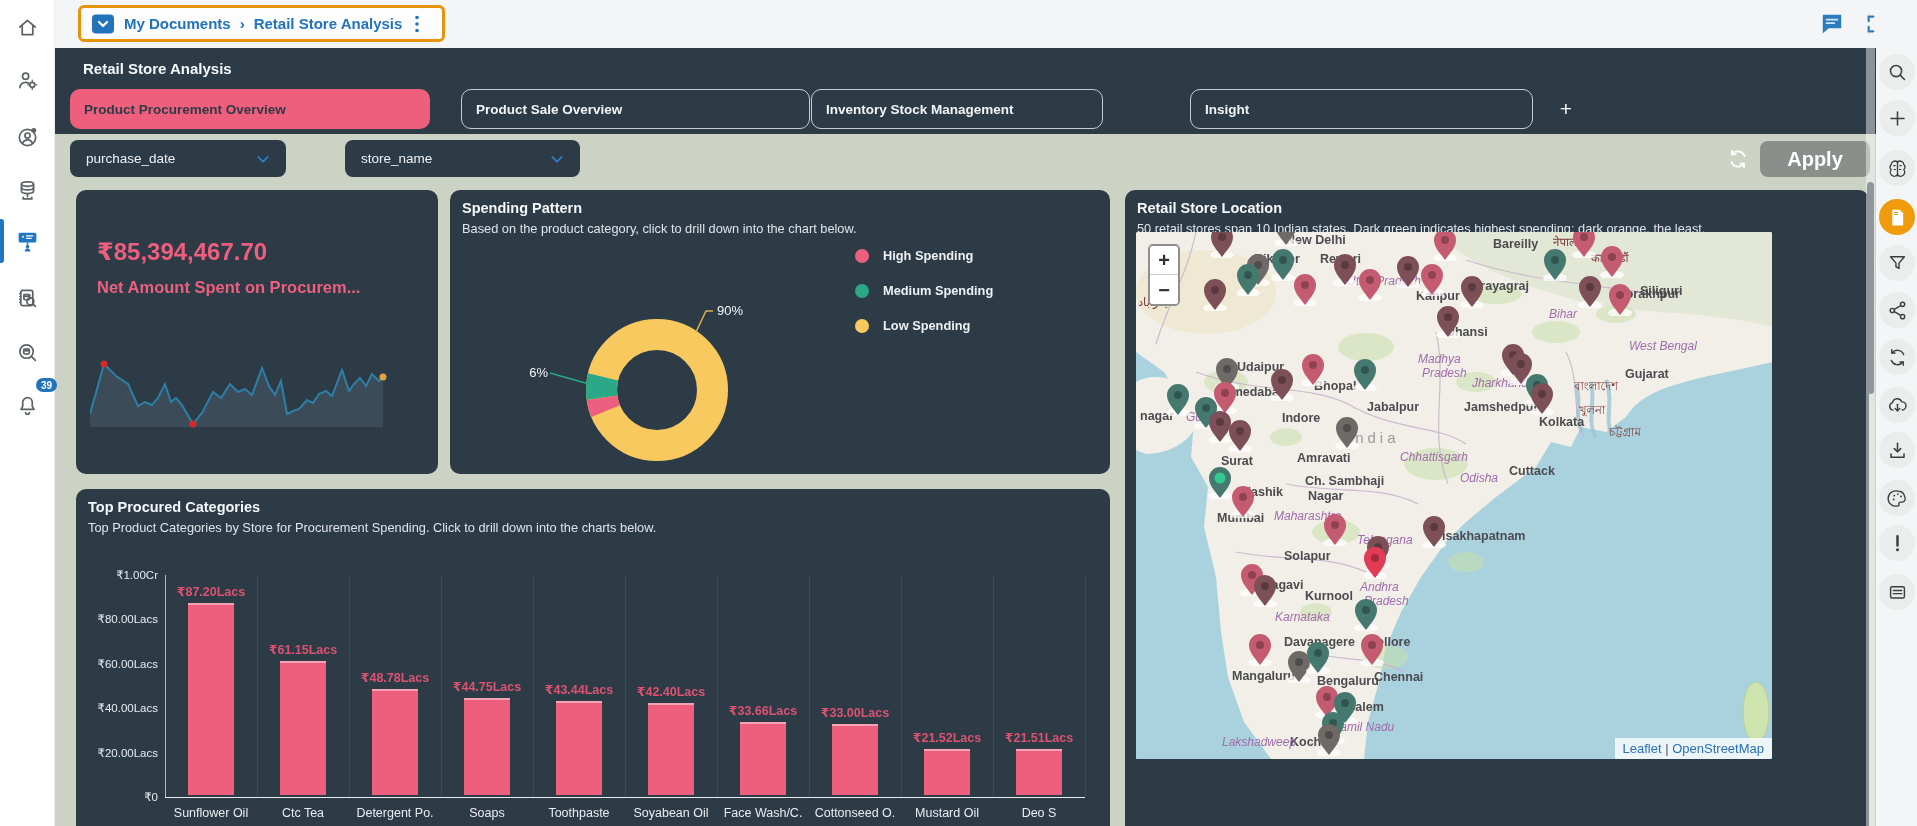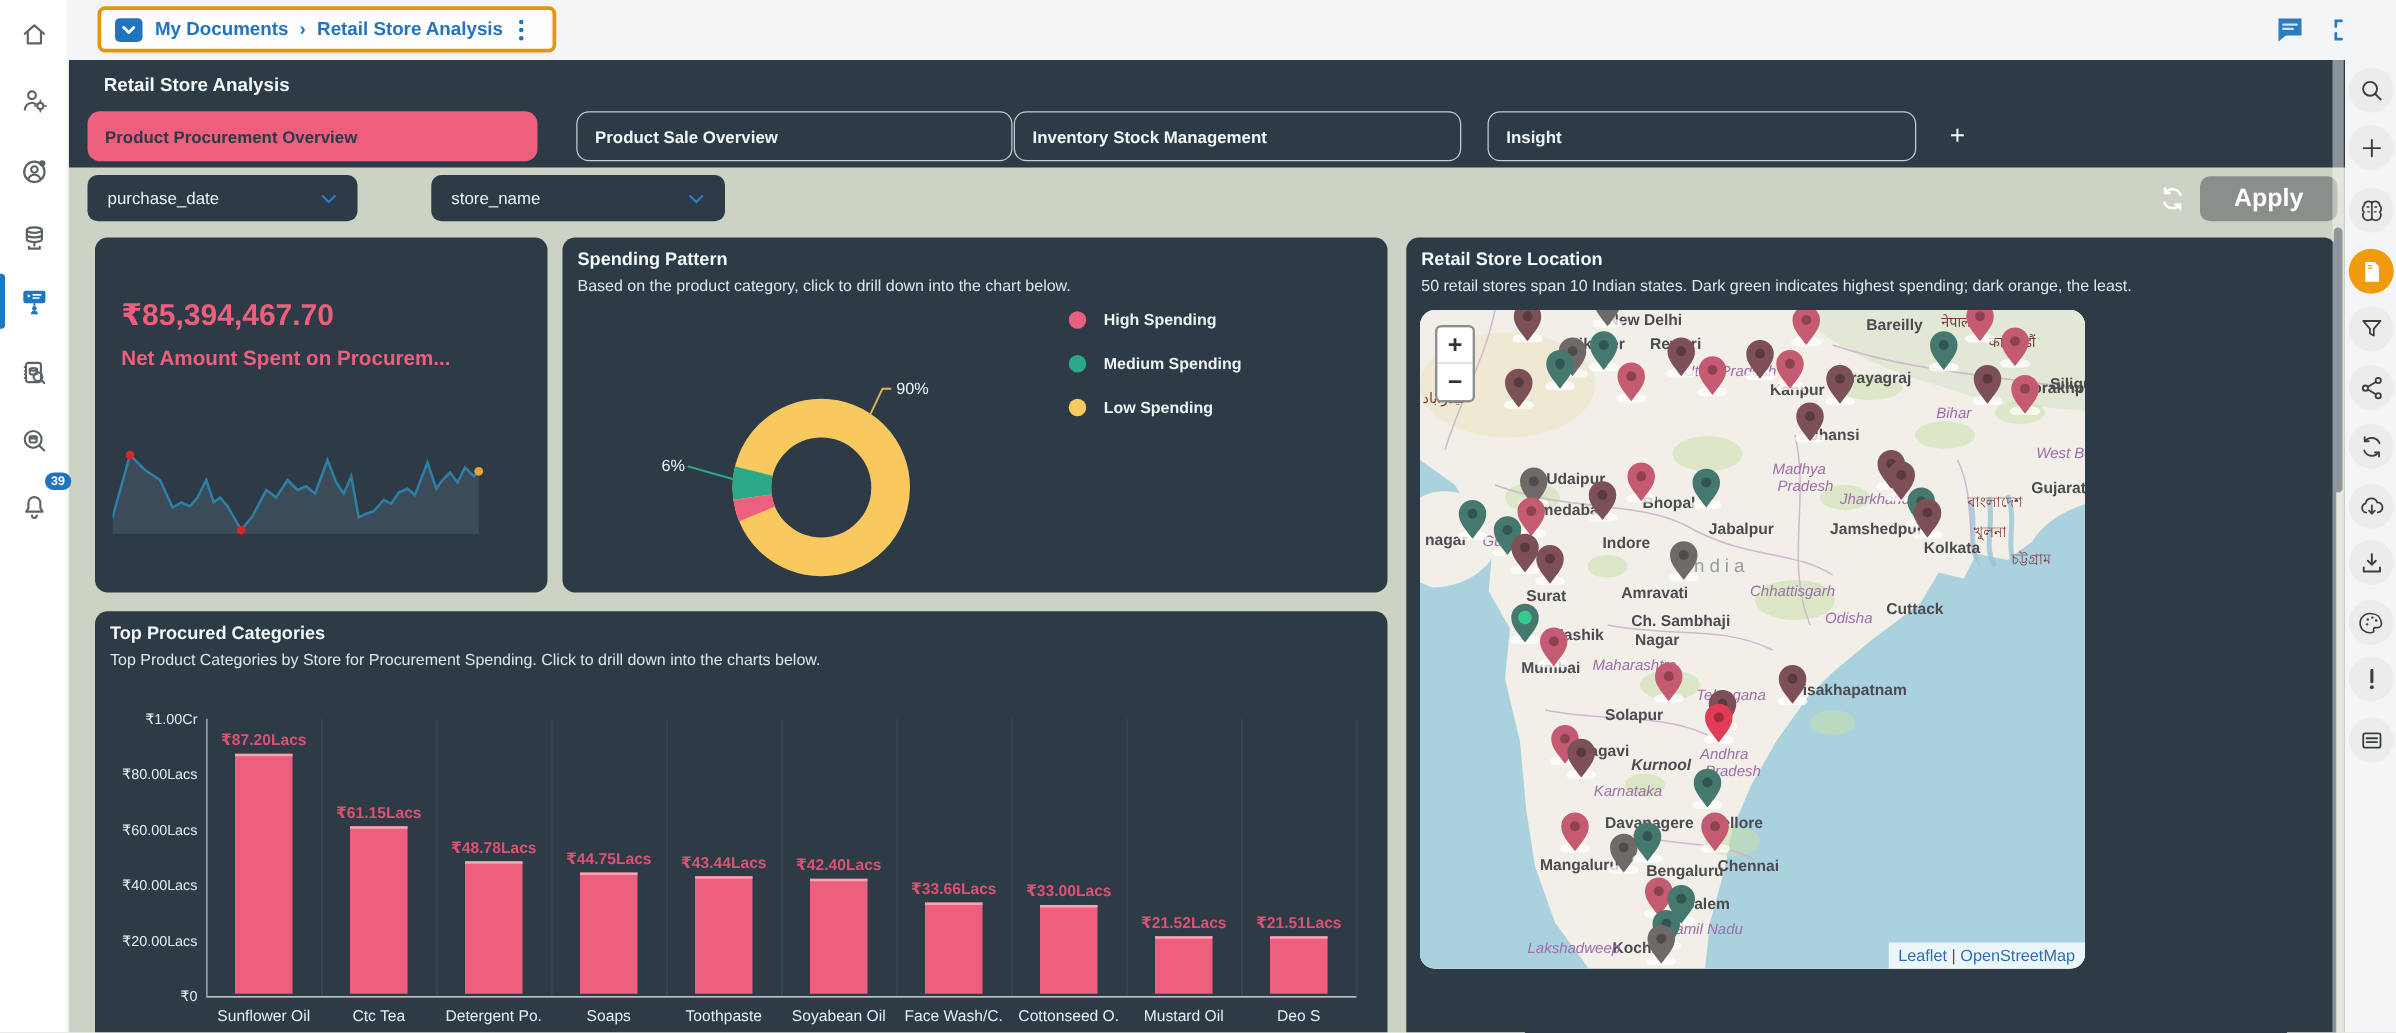--- a/index.html
+++ b/index.html
@@ -52,21 +52,21 @@
   .kpi-label { position:absolute; left:21px; top:88px; color:#ee5f7e; font-size:16.5px; font-weight:600; }
 
   
   .callout { position:absolute; color:#f2f5f6; font-size:13px; }
   .legend { position:absolute; left:405px; top:58px; display:flex; flex-direction:column; gap:20px; }
   .legend-item { display:flex; align-items:center; gap:14px; }
   .legend-dot { width:14px; height:14px; border-radius:50%; }
   .legend-label { color:#eef1f2; font-size:12.8px; font-weight:600; }
 
   
-  .map-box { position:absolute; left:11px; top:58px; width:532px; height:527px; overflow:hidden; background:#f1efe7; border-radius:12px; }
+  .map-box { position:absolute; left:11px; top:42px; width:636px; height:527px; overflow:hidden; background:#f1efe7; border-radius:2px; }
   .map-lbl { position:absolute; white-space:nowrap; transform:translate(0,-50%); }
   .map-lbl.city { color:#4c4c50; font-size:12.5px; font-weight:600; }
   .map-lbl.state { color:#a06dac; font-size:12px; font-style:italic; }
   .map-lbl.country { color:#9a9aa2; font-size:15px; letter-spacing:4px; }
   .map-lbl.foreign { color:#7d3b3b; font-size:11.5px; }
   .pin { position:absolute; width:26px; height:34px; cursor:pointer; }
   .zoom-ctl { position:absolute; left:12px; top:12px; width:32px; background:#fff; border:2px solid #8f8f8f; border-radius:5px; overflow:hidden; }
   .zoom-btn { width:100%; height:29px; background:#fff; border:none; font-size:20px; font-weight:700; color:#333; cursor:pointer; line-height:1; font-family:inherit; }
   .zoom-btn:first-child { border-bottom:1px solid #ccc; }
   .map-attr { position:absolute; right:0; bottom:0; background:rgba(255,255,255,.78); padding:3px 8px; font-size:13px; }
@@ -115,21 +115,21 @@
         </svg>
       </div>
   </div>
 
   <div class="main">
     <div class="titlebar">
       <div class="page-title">Retail Store Analysis</div>
       <div id="tabs">
           <button class="tab active" style="left: 15px; width: 360px;">Product Procurement Overview</button>
           <button class="tab" style="left: 406px; width: 349px; text-align: center;">Product Sale Overview</button>
-          <button class="tab" style="left: 756px; width: 358px;">Inventory Stock Management</button>
+          <button class="tab" style="left: 756px; width: 292px;">Inventory Stock Management</button>
           <button class="tab" style="left: 1135px; width: 343px;">Insight</button>
           <div class="tab-add" style="left: 1496px;">+</div>
         </div>
     </div>
 
     <div class="filterbar">
       <div id="filter-fields">
           <div class="dropdown" style="left: 15px; width: 216px;">
             <span>purchase_date</span>
             <span style="display:flex">
@@ -271,21 +271,21 @@
             <div class="map-lbl city" style="left: 85px; top: 229px;">Surat</div>
             <div class="map-lbl city" style="left: 169px; top: 249px;">Ch. Sambhaji</div>
             <div class="map-lbl city" style="left: 172px; top: 264px;">Nagar</div>
             <div class="map-lbl city" style="left: 106px; top: 260px;">Nashik</div>
             <div class="map-lbl city" style="left: 81px; top: 286px;">Mumbai</div>
             <div class="map-lbl state" style="left: 138px; top: 284px;">Maharashtra</div>
             <div class="map-lbl city" style="left: 148px; top: 324px;">Solapur</div>
             <div class="map-lbl city" style="left: 298px; top: 304px;">Visakhapatnam</div>
             <div class="map-lbl state" style="left: 221px; top: 308px;">Telangana</div>
             <div class="map-lbl city" style="left: 116px; top: 353px;">Belagavi</div>
-            <div class="map-lbl city" style="left: 169px; top: 364px; font-style: italic;">Kurnool</div>
+            <div class="map-lbl city" style="left: 169px; top: 364px;">Kurnool</div>
             <div class="map-lbl state" style="left: 224px; top: 355px;">Andhra</div>
             <div class="map-lbl state" style="left: 228px; top: 369px;">Pradesh</div>
             <div class="map-lbl state" style="left: 139px; top: 385px;">Karnataka</div>
             <div class="map-lbl city" style="left: 148px; top: 410px;">Davanagere</div>
             <div class="map-lbl city" style="left: 232px; top: 410px;">Nellore</div>
             <div class="map-lbl city" style="left: 96px; top: 444px;">Mangaluru</div>
             <div class="map-lbl city" style="left: 181px; top: 449px;">Bengaluru</div>
             <div class="map-lbl city" style="left: 238px; top: 445px;">Chennai</div>
             <div class="map-lbl city" style="left: 211px; top: 475px;">Salem</div>
             <div class="map-lbl state" style="left: 198px; top: 495px;">Tamil Nadu</div>

